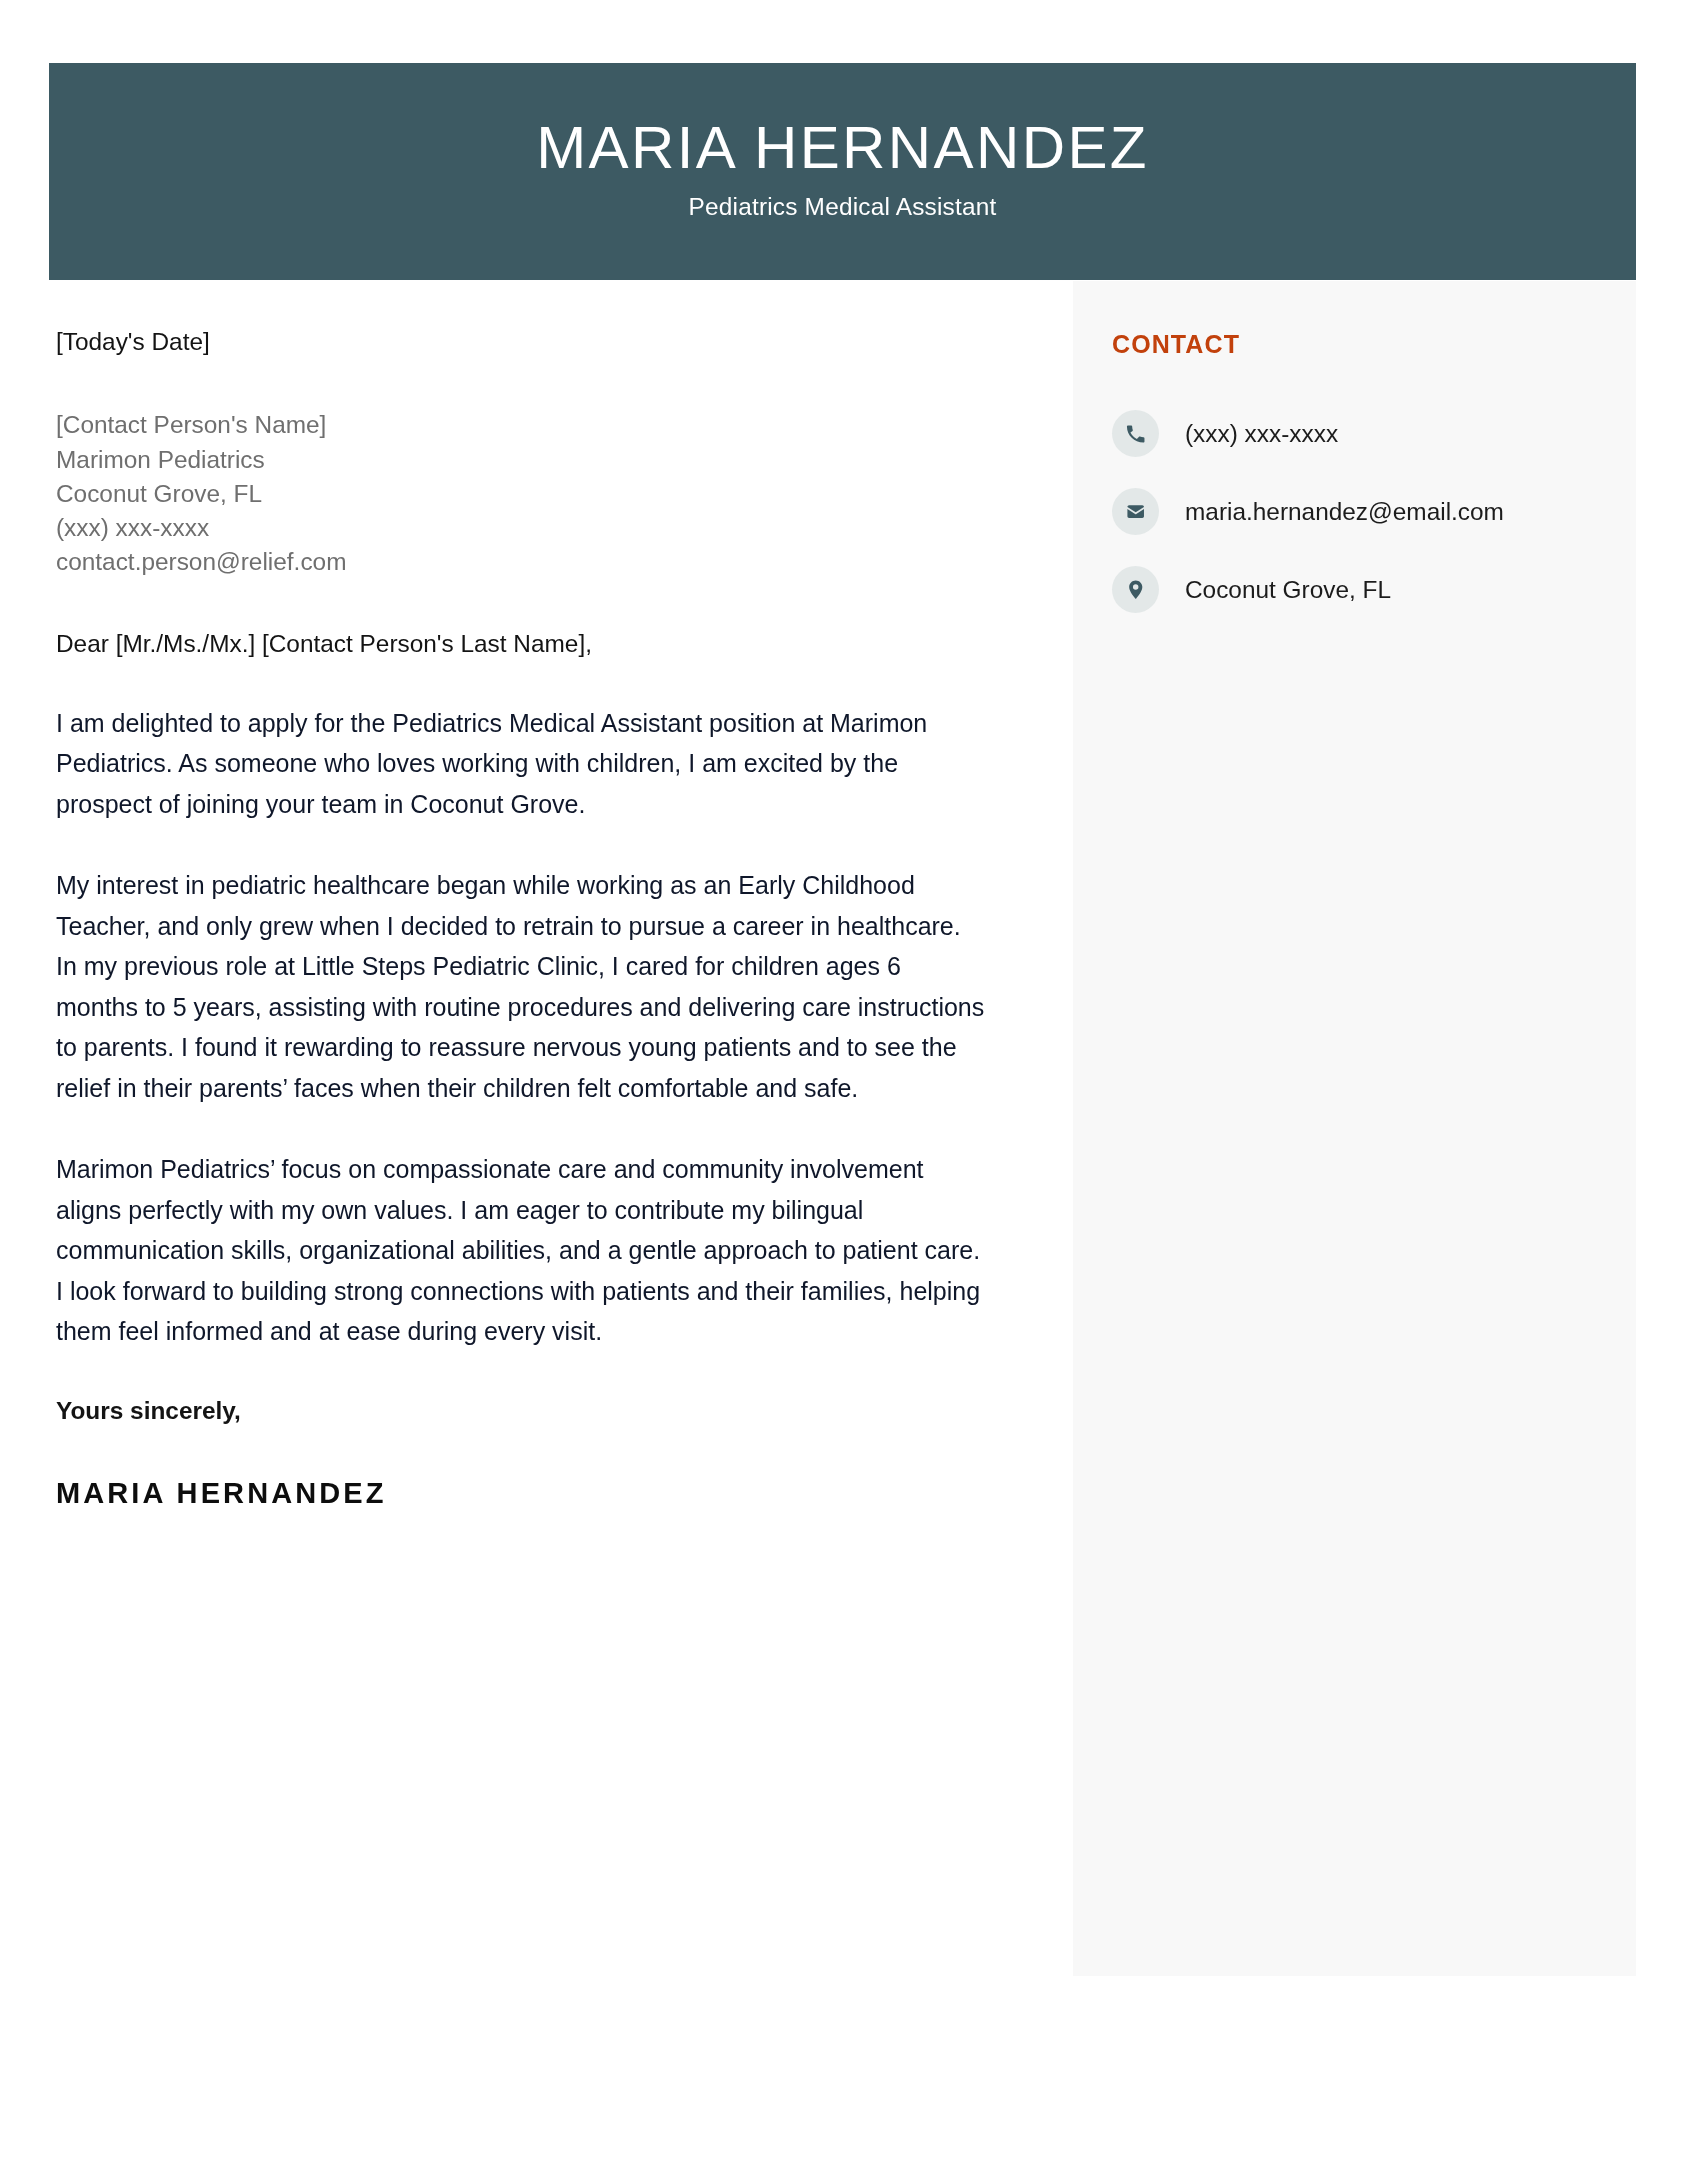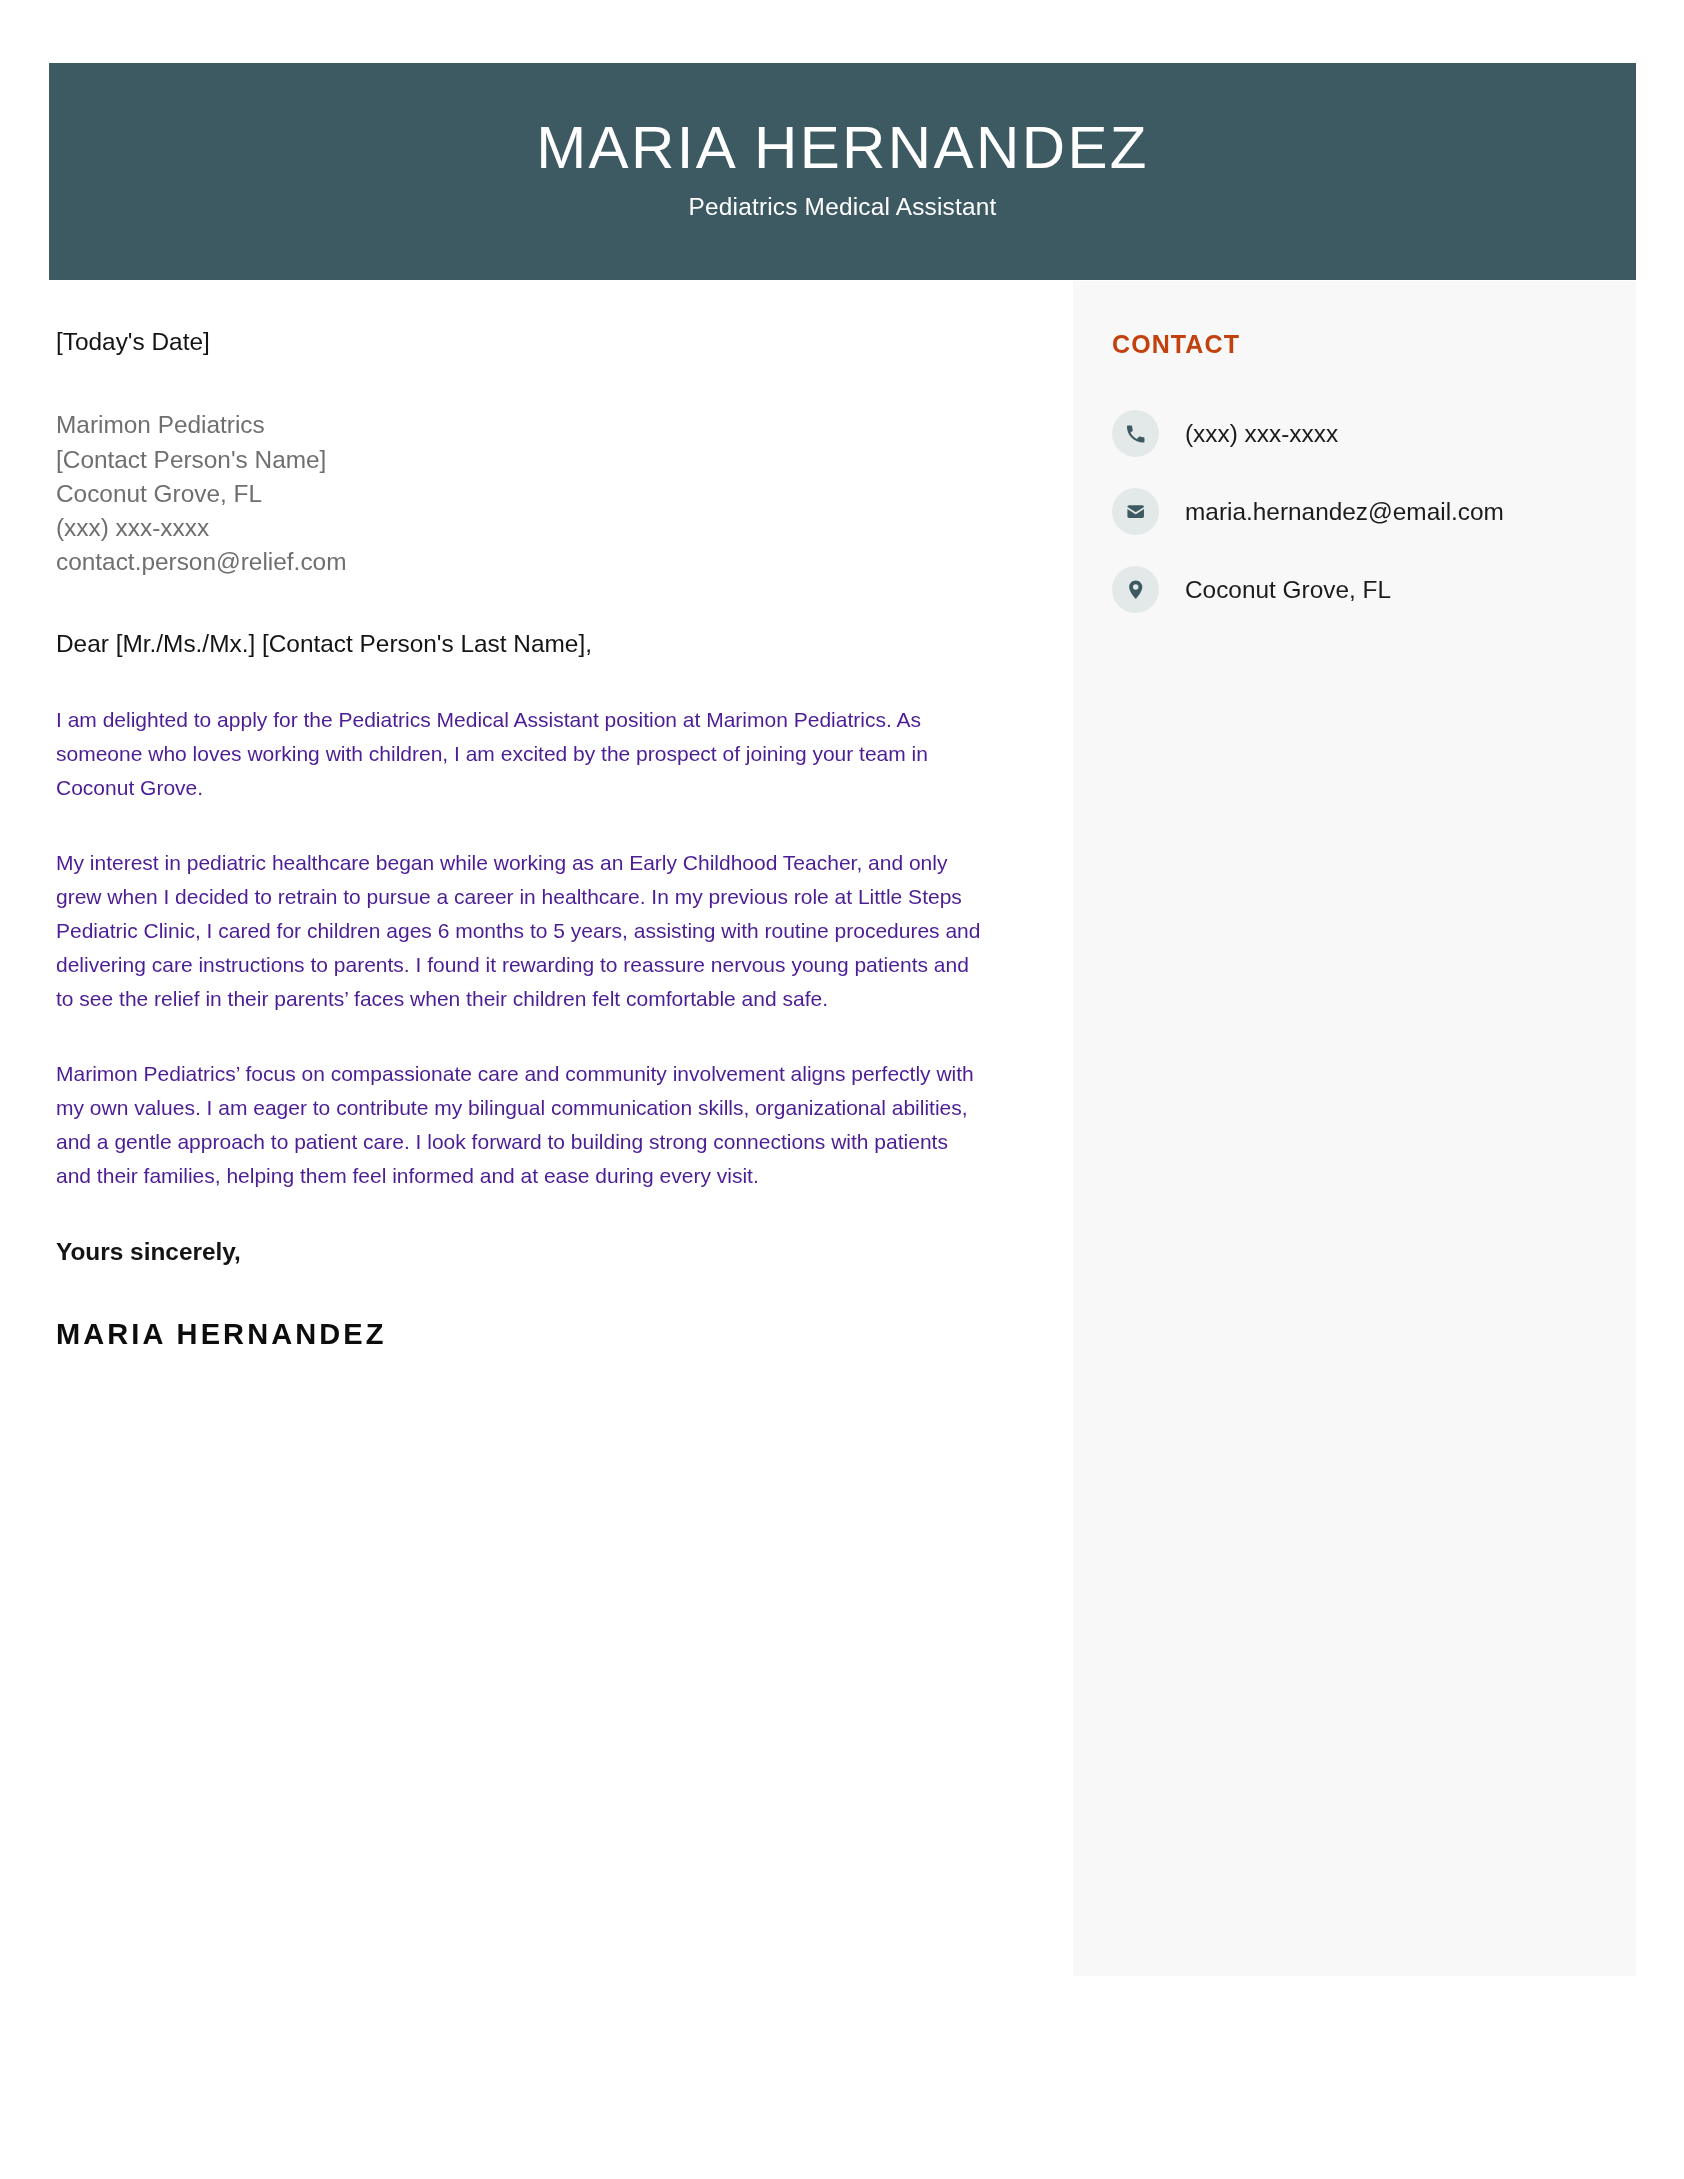--- a/index.html
+++ b/index.html
@@ -118,22 +118,22 @@
     margin: 0 0 47px 0;
   }
   #recipient-block div { white-space: nowrap; }
   #salutation {
     font-size: 24.4px;
     color: #141414;
     line-height: 1.45;
     margin: 0 0 41px 0;
   }
   .body-paragraph {
-    font-size: 21px;
-    color: #4c1d95;
+    font-size: 25px;
+    color: #0f172a;
     line-height: 1.62;
     margin: 0 0 41px 0;
     max-width: 931px;
   }
   #closing {
     font-size: 24.4px;
     color: #141414;
     line-height: 1.45;
     margin: 0 0 49px 0;
     font-weight: bold;
@@ -185,22 +185,22 @@
         </svg>
       </span>
       <span class="contact-text">Coconut Grove, FL</span>
     </div>
   </aside>
 
   <main id="letter">
     <p id="letter-date">[Today's Date]</p>
 
     <div id="recipient-block">
+      <div>[Contact Person's Name]</div>
       <div>Marimon Pediatrics</div>
-      <div>[Contact Person's Name]</div>
       <div>Coconut Grove, FL</div>
       <div>(xxx) xxx-xxxx</div>
       <div>contact.person@relief.com</div>
     </div>
 
     <p id="salutation">Dear [Mr./Ms./Mx.] [Contact Person's Last Name],</p>
 
     <p class="body-paragraph">I am delighted to apply for the Pediatrics Medical Assistant position at Marimon Pediatrics. As someone who loves working with children, I am excited by the prospect of joining your team in Coconut Grove.</p>
 
     <p class="body-paragraph">My interest in pediatric healthcare began while working as an Early Childhood Teacher, and only grew when I decided to retrain to pursue a career in healthcare. In my previous role at Little Steps Pediatric Clinic, I cared for children ages 6 months to 5 years, assisting with routine procedures and delivering care instructions to parents. I found it rewarding to reassure nervous young patients and to see the relief in their parents’ faces when their children felt comfortable and safe.</p>

